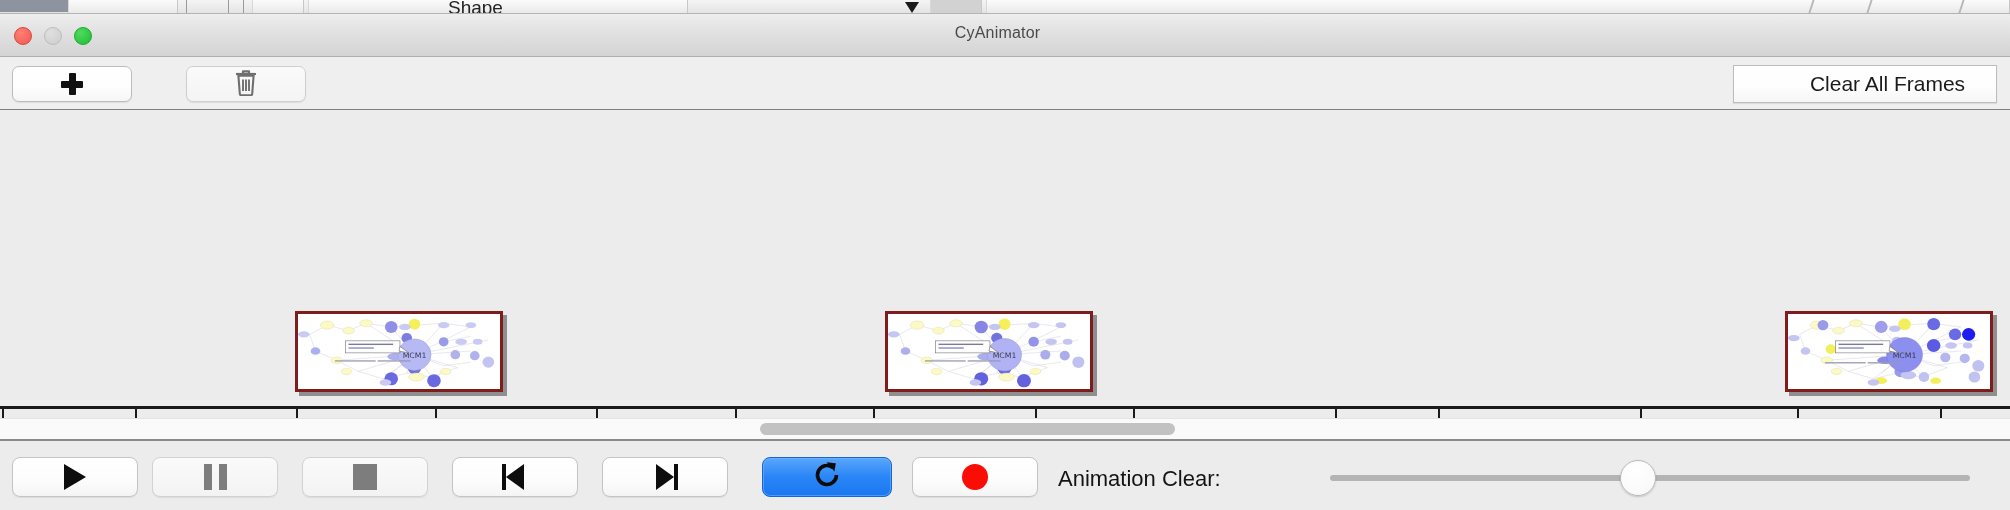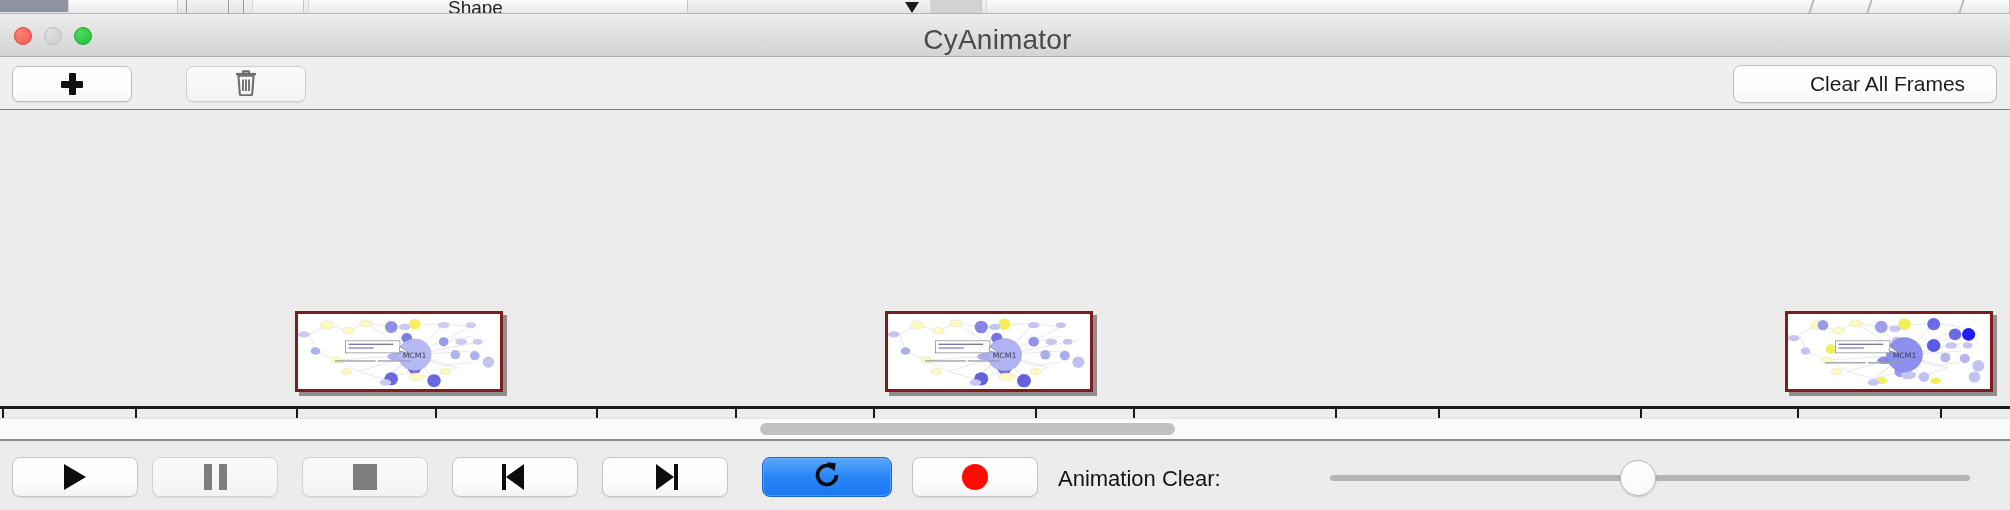--- a/index.html
+++ b/index.html
@@ -61,21 +61,21 @@
   #traffic { position: absolute; left: 14px; top: 13px; display: flex; gap: 12px; }
   .light { width: 18px; height: 18px; border-radius: 50%; }
   .light.red    { background: radial-gradient(circle at 35% 30%, #ff8077, #f2574d);
                   border: 1px solid #d8453c; }
   .light.yellow { background: radial-gradient(circle at 35% 30%, #e0e0e0, #cccccc);
                   border: 1px solid #bdbdbd; }
   .light.green  { background: radial-gradient(circle at 35% 30%, #4fd95f, #1fbe33);
                   border: 1px solid #19a92b; }
   #window-title {
     position: absolute; left: 0; right: 0; top: 10px;
-    text-align: center; font-size: 28px; color: #4a4a4a;
+    text-align: center; font-size: 16px; color: #4a4a4a;
     letter-spacing: .2px;
     padding-right: 15px;
   }
 
   
   #toolbar {
     position: relative; height: 53px; flex: none;
     background: #efefef;
     border-bottom: 1px solid #808080;
   }
@@ -86,21 +86,21 @@
     border: 1px solid #bdbdbd;
     background: linear-gradient(#ffffff, #fdfdfd 60%, #f6f6f6);
     box-shadow: 0 1px 1px rgba(0,0,0,.08);
     cursor: default;
   }
   #btn-add  { left: 12px;  top: 9px; width: 120px; height: 36px; }
   #btn-del  { left: 186px; top: 9px; width: 120px; height: 36px;
               background: linear-gradient(#fafafa,#f4f4f4);
               border-color: #cfcfcf; }
   #btn-clear{ right: 13px; top: 8px; width: 264px; height: 38px;
-              border-radius: 8px; padding-left: 45px; }
+              border-radius: 0; padding-left: 45px; }
   #btn-clear span { font-size: 21px; color: #1b1b1b; }
 
   .plus-icon {
     position: relative; width: 22px; height: 22px;
   }
   .plus-icon::before, .plus-icon::after {
     content: ""; position: absolute; background: #111; border-radius: 1px;
   }
   .plus-icon::before { left: 0; top: 7.5px; width: 22px; height: 7px; }
   .plus-icon::after  { top: 0; left: 7.5px; width: 7px;  height: 22px; }

